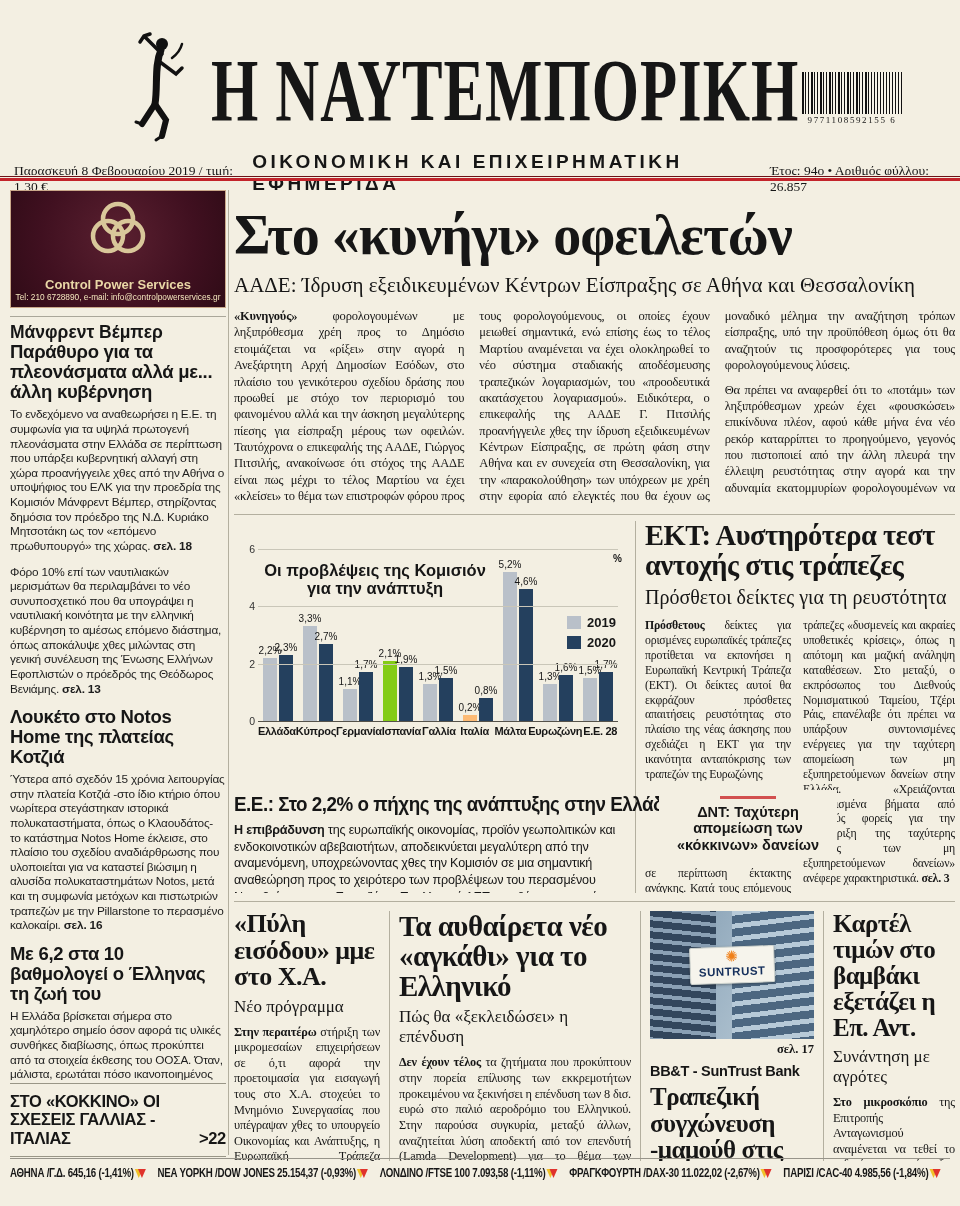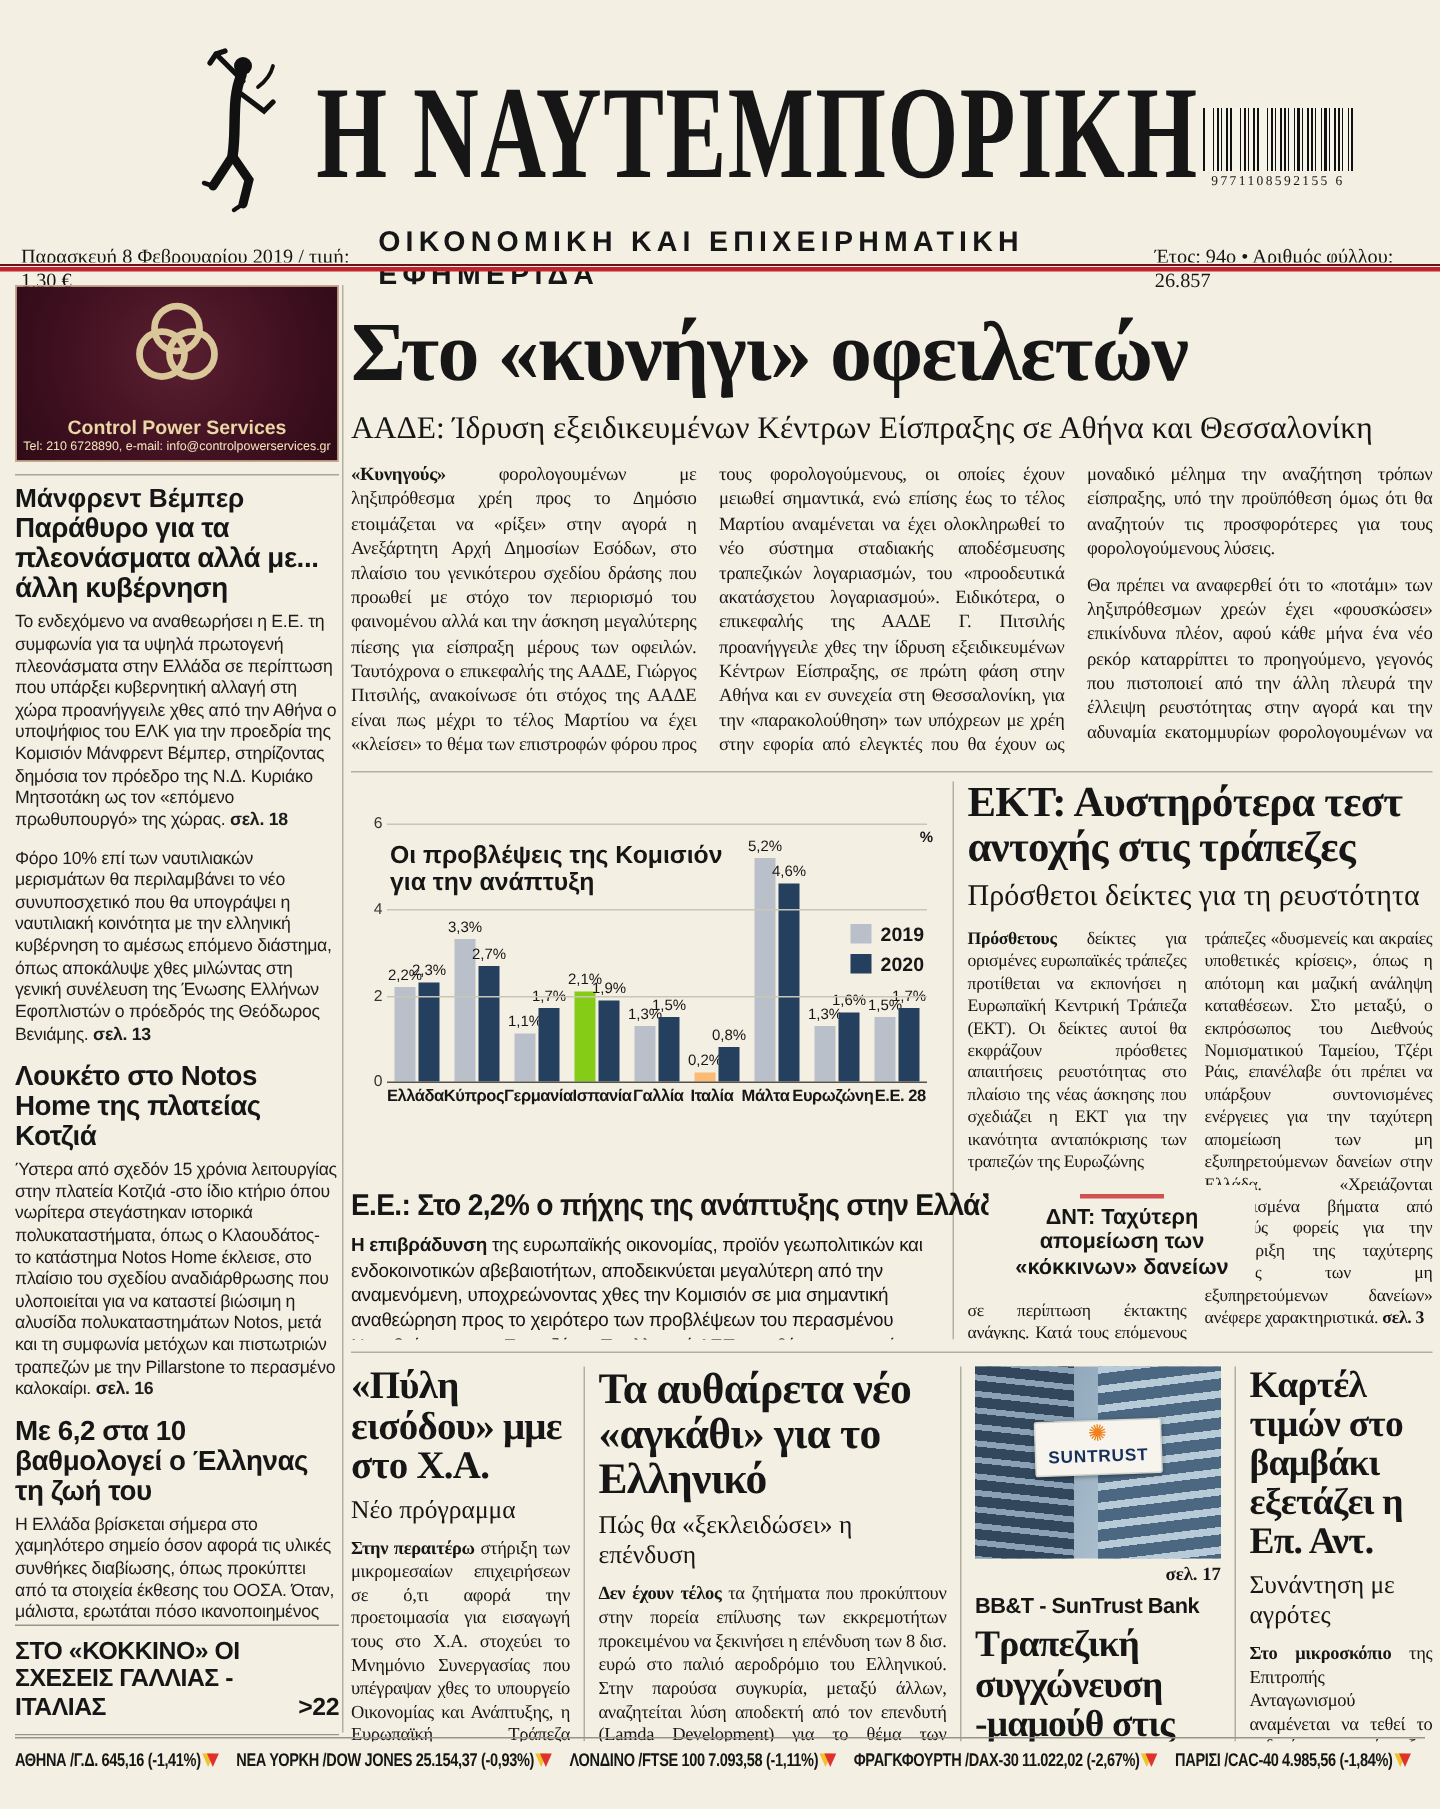--- a/index.html
+++ b/index.html
@@ -48,21 +48,21 @@
       letter-spacing:-0.2px;height:202px;overflow:hidden;margin-bottom:4px;}
   .lead-body p{margin:0 0 8px;}
 
   .middle-row{display:flex;border-top:1px solid #b3af9f;padding-top:6px;height:372px;overflow:hidden;}
   .center-col{width:392px;}
   .v-rule{width:1px;background:#b3af9f;margin:0 9px;}
   .right-col{flex:1;min-width:0;}
 
   
   .chart{position:relative;height:234px;font-family:"Liberation Sans",sans-serif;}
-  .chart-title{position:absolute;left:26px;top:12px;width:230px;font-weight:bold;font-size:16.5px;line-height:1.1;z-index:3;}
+  .chart-title{position:absolute;left:26px;top:12px;width:230px;font-weight:bold;font-size:16.5px;line-height:1.1;z-index:3;text-align:center;}
   .chart-unit{position:absolute;right:4px;top:4px;font-size:10px;font-weight:bold;}
   .chart-plot{position:relative;height:172px;margin:28px 8px 0 24px;}
   .gl{position:absolute;left:0;right:0;height:1px;background:#c9c6b8;}
   .gl.zero{background:#55524a;}
   .ytick{position:absolute;left:-17px;width:14px;text-align:right;font-size:10.5px;color:#333;}
   .chart-groups{position:absolute;left:0;right:0;top:0;bottom:0;display:flex;}
   .cg{flex:1;display:flex;align-items:flex-end;justify-content:center;gap:2px;}
   .cbar{width:14px;position:relative;}
   .cbar .dl{position:absolute;top:-13px;left:50%;transform:translateX(-50%);
       font-size:10px;font-weight:normal;white-space:nowrap;}

